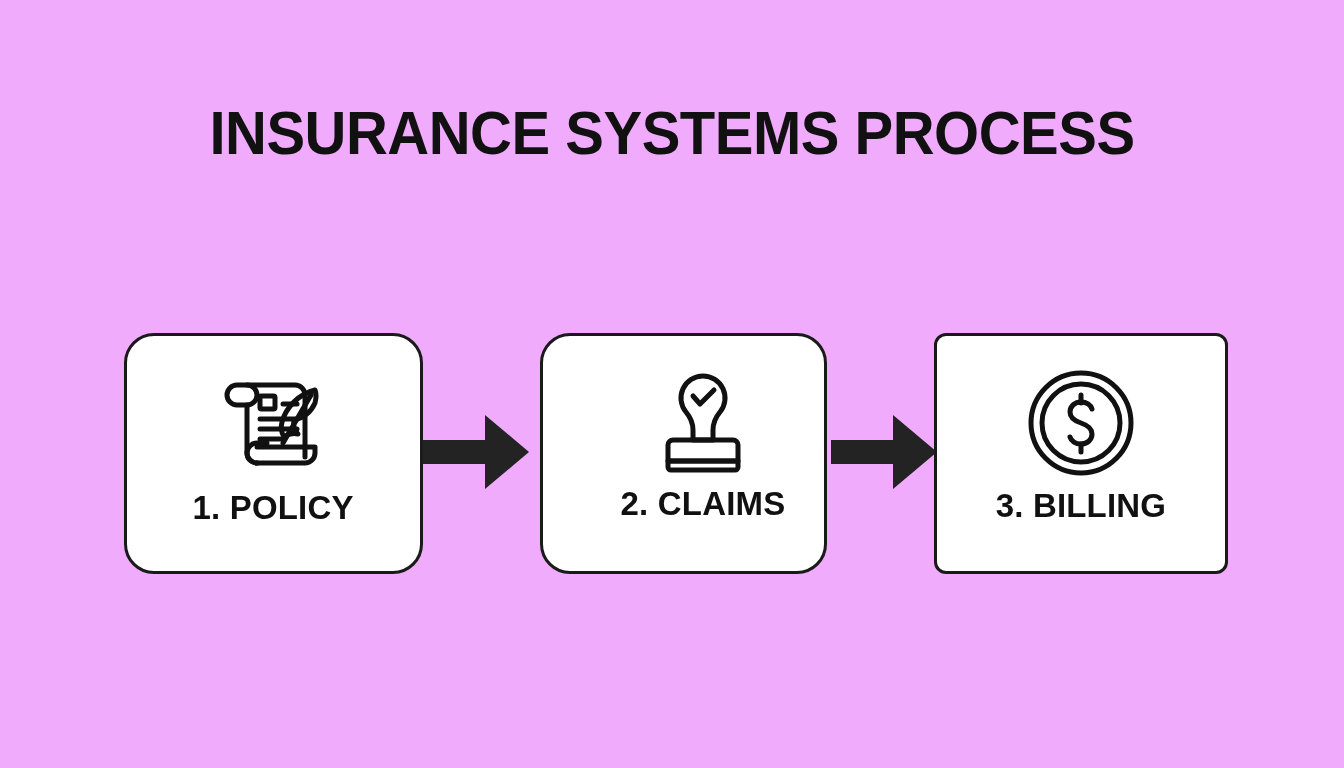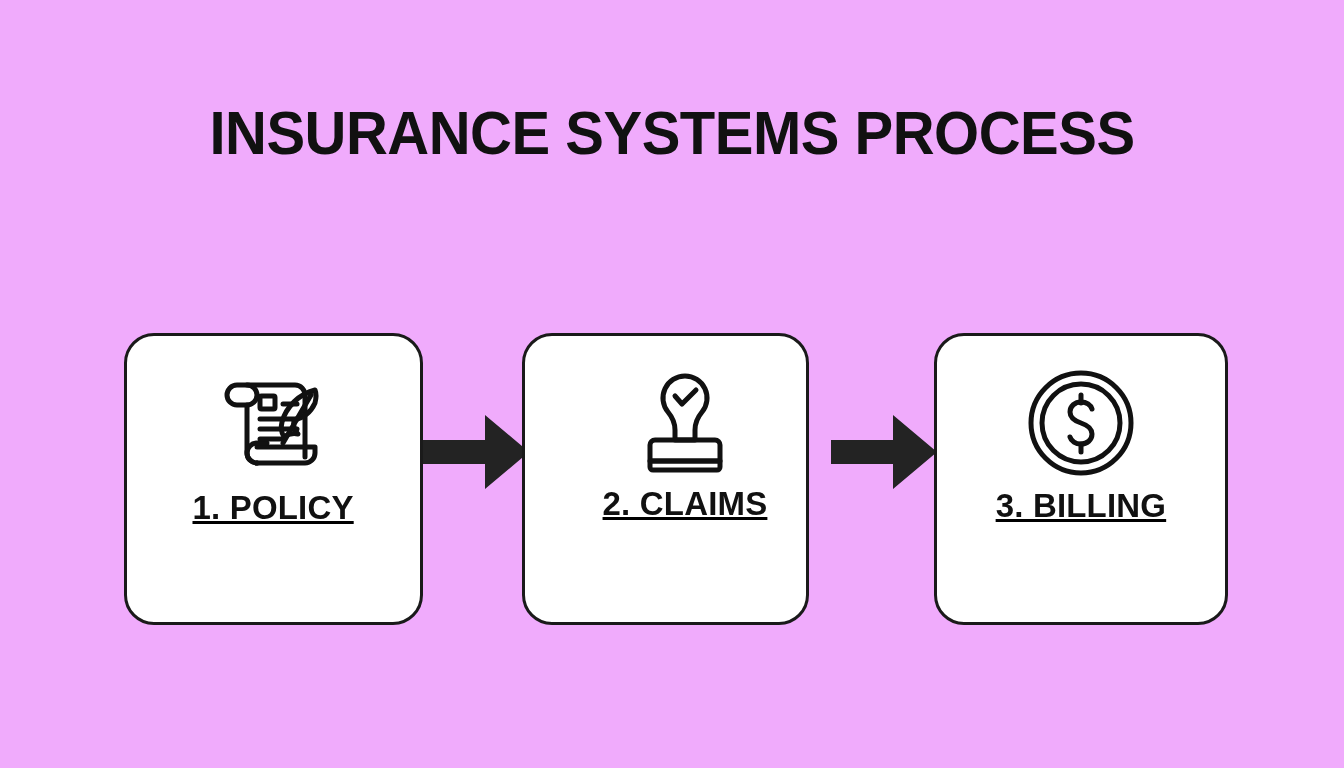--- a/index.html
+++ b/index.html
@@ -45,30 +45,29 @@
     position: absolute;
     left: 0;
     top: 333px;
     width: 1344px;
     height: 240px;
   }
 
   .card {
     position: absolute;
     top: 0;
-    height: 292px;
+    height: 241px;
     box-sizing: border-box;
     background: #ffffff;
     border: 3px solid #1a1a1a;
     border-radius: 30px;
     display: flex;
     flex-direction: column;
     align-items: center;
     justify-content: flex-start;
-    text-decoration: underline;
   }
 
   .card-icon {
     margin-top: 28px;
     width: 118px;
     height: 118px;
     display: block;
   }
 
   .card-label {
@@ -77,22 +76,22 @@
     font-weight: 700;
     color: #111111;
     letter-spacing: 0.2px;
     white-space: nowrap;
     line-height: 1;
     transform: scaleX(0.97);
   }
 
   
   #card-1 { left: 124px; width: 299px; }
-  #card-2 { left: 522px; width: 287px; padding-left: 38px; }
-  #card-3 { left: 934px; width: 294px; }
+  #card-2 { left: 540px; width: 287px; padding-left: 38px; }
+  #card-3 { left: 934px; width: 294px; border-radius: 12px; }
 
   #card-2 .card-icon { margin-top: 30px; width: 112px; height: 112px; }
   #card-3 .card-icon { margin-top: 30px; width: 114px; height: 114px; }
 
   
   .arrow {
     position: absolute;
     top: 77px;
     width: 106px;
     height: 84px;

